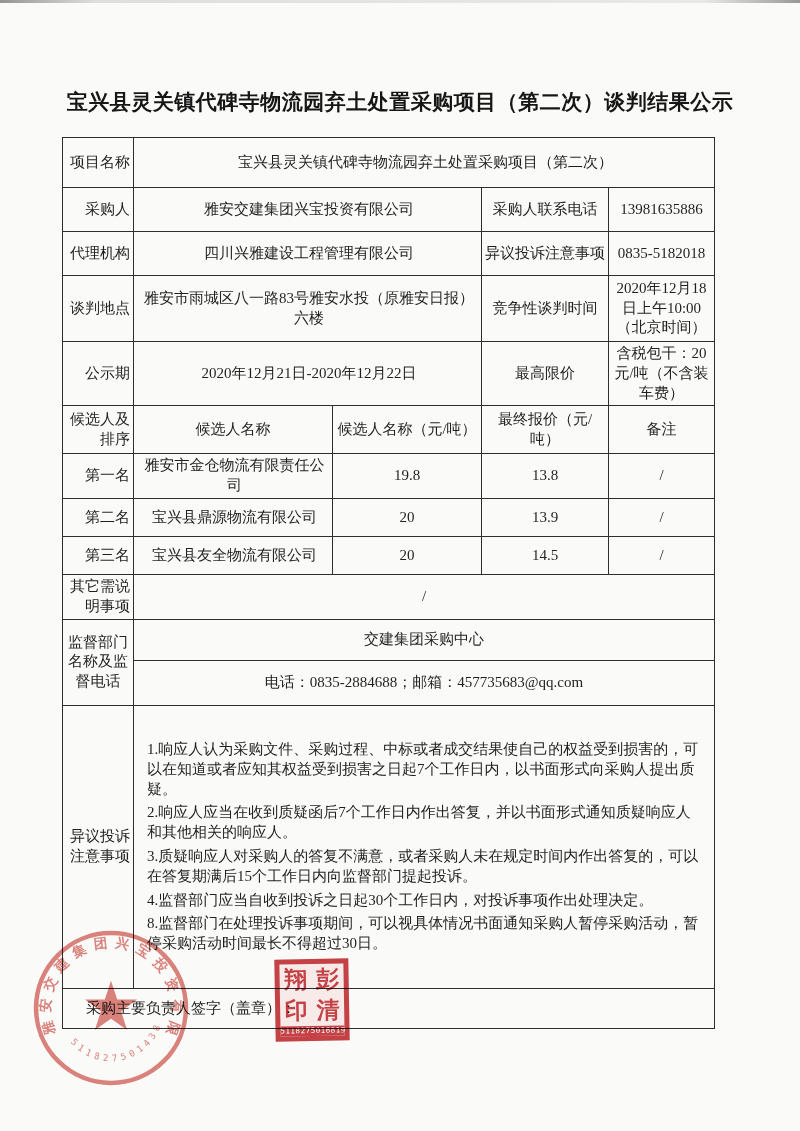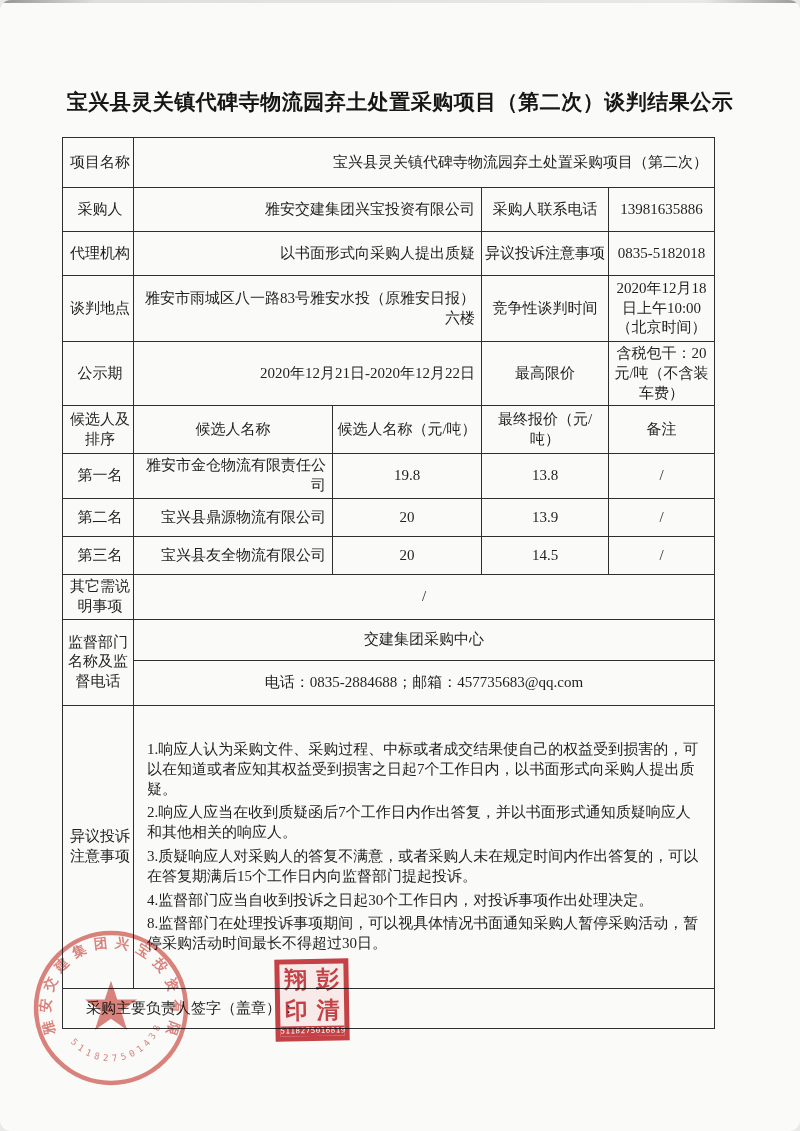--- a/index.html
+++ b/index.html
@@ -1,40 +1,40 @@
 <!DOCTYPE html>
 <html><head>
 <meta charset="utf-8">
 <style>
   html,body { margin:0; padding:0; background:#e9e9e7; }
   .page {
     position:relative; width:800px; height:1131px; margin:0 auto;
     background:#fafaf8; overflow:hidden;
-    font-family:"Liberation Serif","DejaVu Serif",serif; color:#1f1f1f;border-radius:11px;
+    font-family:"Liberation Serif","DejaVu Serif",serif; color:#1f1f1f;
   }
   .top-edge {
     position:absolute; top:0; left:0; right:0; height:3px;
     background:linear-gradient(90deg,#7a7a78,#d8d8d5 12%,#e4e4e1 88%,#80807e);
     opacity:.8;
   }
   .doc-title {
     position:absolute; top:88px; left:0; width:100%;
     text-align:center; font-size:21px; font-weight:bold; letter-spacing:.5px;
     color:#161616;
   }
   table.doc {
     position:absolute; left:62px; top:137px; width:652px;
     border-collapse:collapse; table-layout:fixed;
   }
   table.doc td {
     border:1.5px solid #2e2e2e; font-size:15px; line-height:1.32;
     vertical-align:middle; overflow:hidden; word-break:break-all;
   }
-  td.lbl   { text-align:center;  padding:2px 3px 2px 7px; }
-  td.val-l { text-align:right;  padding:2px 6px 2px 9px; }
+  td.lbl   { text-align:right;  padding:2px 3px 2px 7px; }
+  td.val-l { text-align:center;  padding:2px 6px 2px 9px; }
   td.ctr   { text-align:center; padding:2px 2px; }
   td.sig-cell { border:1.5px solid #2e2e2e; text-align:left; padding:2px 4px 2px 23px; }
   td.obj-cell { padding:10px 5px 10px 9px; font-size:14.2px; line-height:1.45; }
   .obj-cell p { margin:4px; }
   .seal-round {
     position:absolute; left:30px; top:926px; width:162px; height:164px;
     mix-blend-mode:multiply; opacity:.68; pointer-events:none;
   }
   .seal-square {
     position:absolute; left:275px; top:959px; width:74px; height:82px;
@@ -77,21 +77,21 @@
       <td class="val-l" colspan="4">宝兴县灵关镇代碑寺物流园弃土处置采购项目（第二次）</td>
     </tr>
     <tr style="height:44px">
       <td class="lbl">采购人</td>
       <td class="val-l" colspan="2">雅安交建集团兴宝投资有限公司</td>
       <td class="ctr">采购人联系电话</td>
       <td class="ctr">13981635886</td>
     </tr>
     <tr style="height:44px">
       <td class="lbl">代理机构</td>
-      <td class="val-l" colspan="2">以书面形式向采购人提出质疑</td>
+      <td class="val-l" colspan="2">四川兴雅建设工程管理有限公司</td>
       <td class="ctr">异议投诉注意事项</td>
       <td class="ctr">0835-5182018</td>
     </tr>
     <tr style="height:66px">
       <td class="lbl">谈判地点</td>
       <td class="val-l" colspan="2">雅安市雨城区八一路83号雅安水投（原雅安日报）六楼</td>
       <td class="ctr">竞争性谈判时间</td>
       <td class="ctr">2020年12月18日上午10:00（北京时间）</td>
     </tr>
     <tr style="height:64px">

